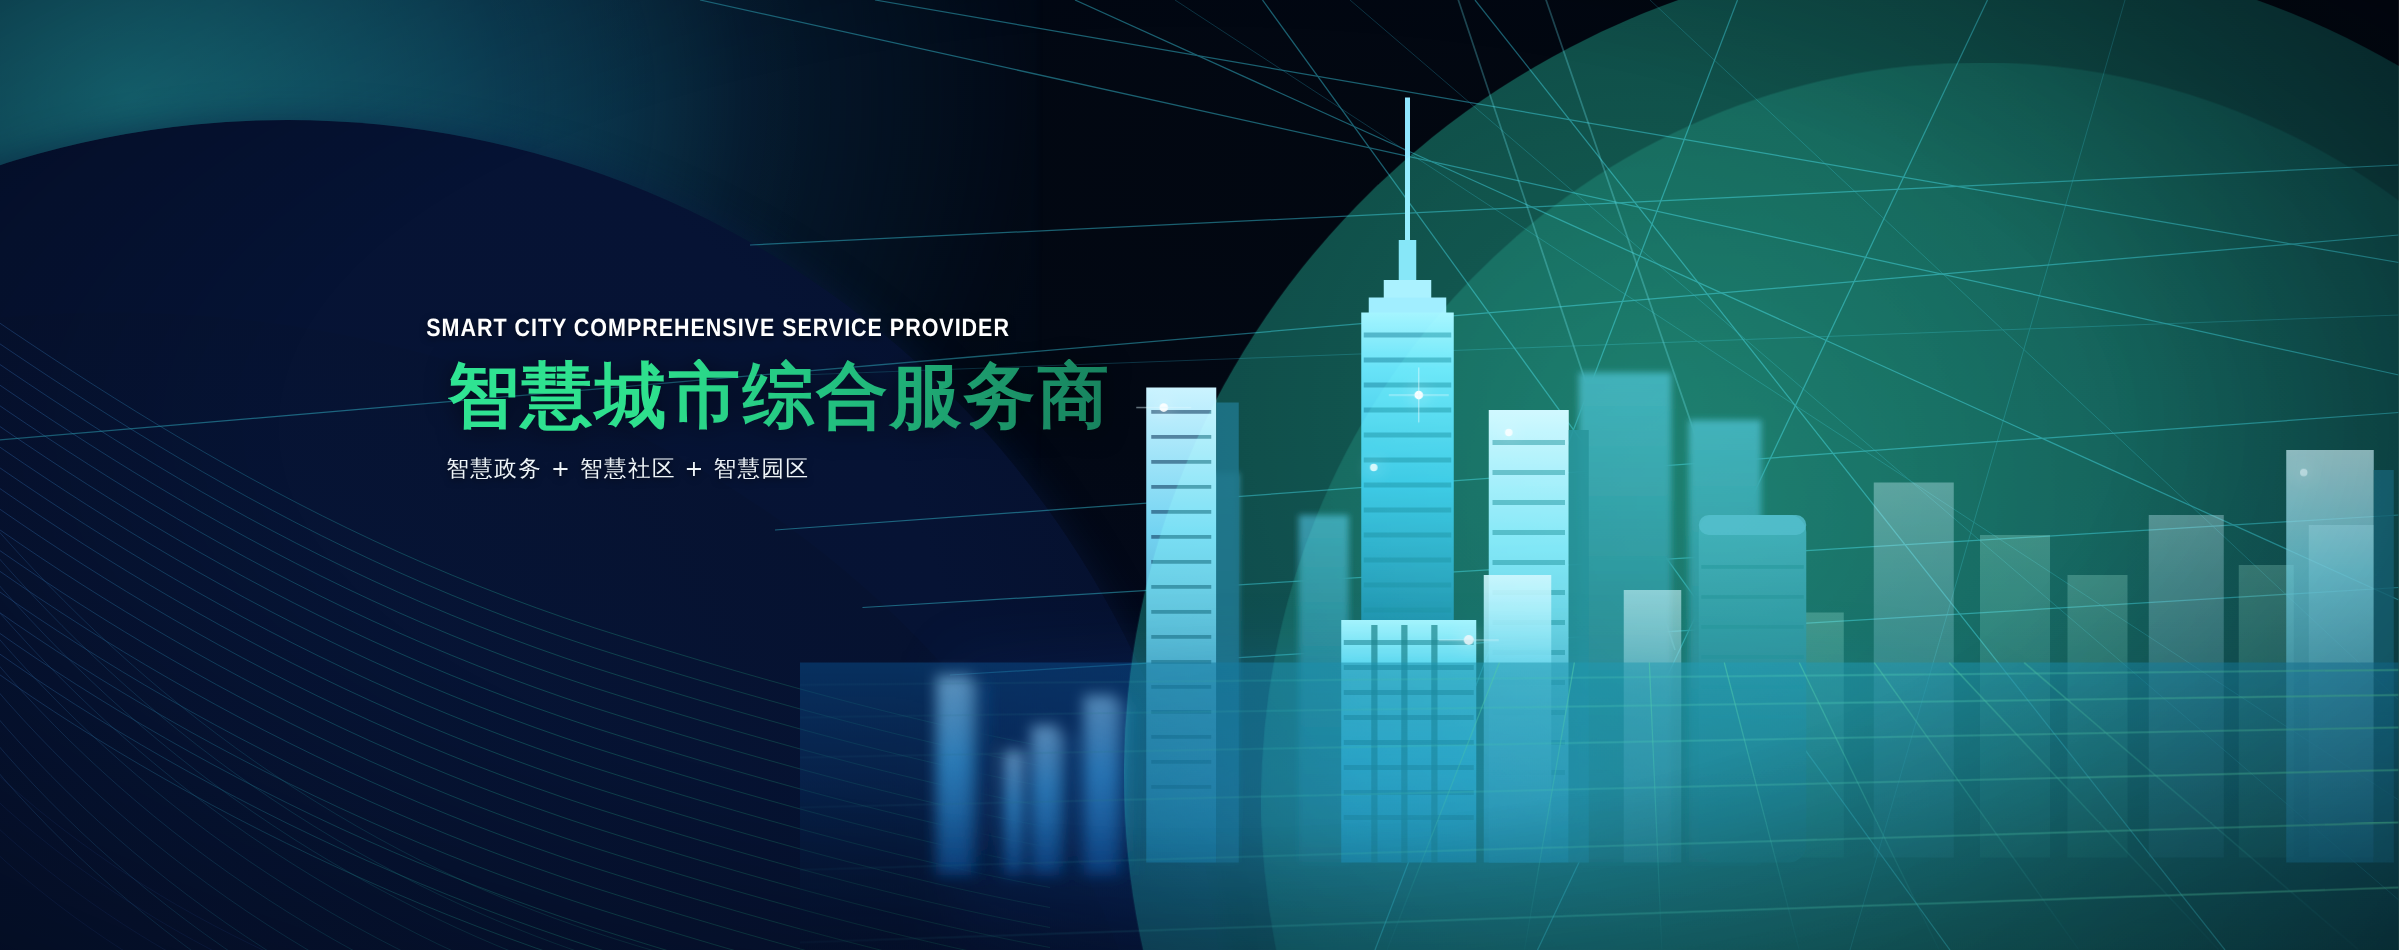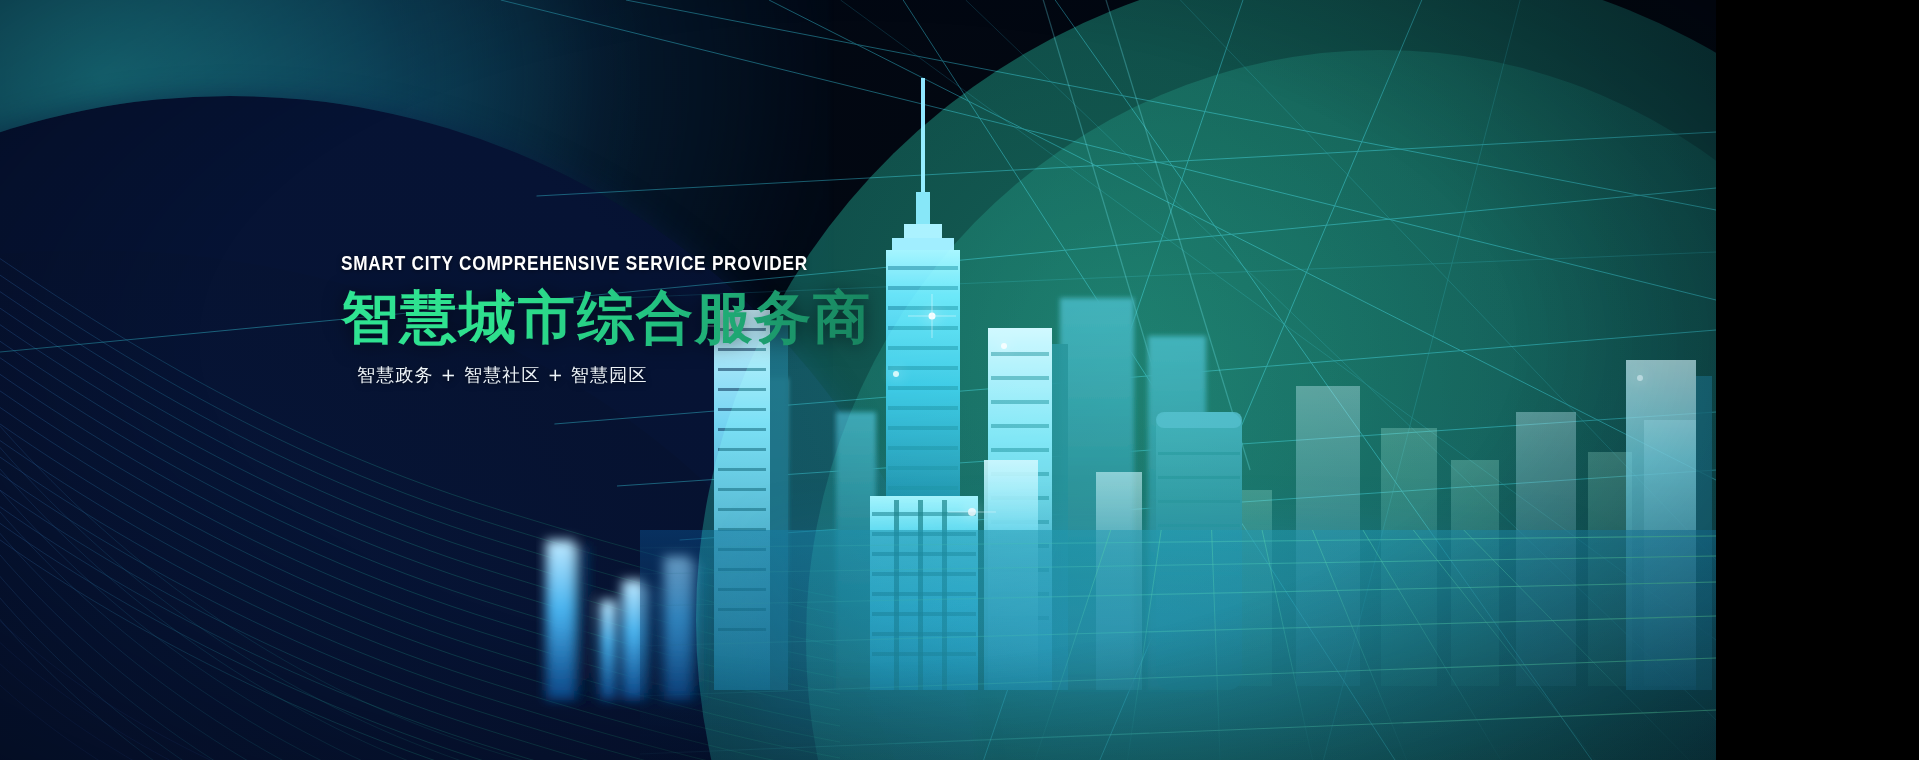--- a/index.html
+++ b/index.html
@@ -1,21 +1,21 @@
 <!DOCTYPE html>
 <html><head>
 <meta charset="utf-8">
 <title>Smart City Banner</title>
 <style>
   html,body{margin:0;padding:0;background:#000;}
   body{font-family:"Liberation Sans",sans-serif;}
 
   .banner{
     position:relative;
-    width:1716px;
+    width:1919px;
     height:760px;
     overflow:hidden;
     background:#737373;
   }
 
   
   .bg-base{
     position:absolute;inset:0;
     background:
       radial-gradient(120% 90% at 72% 18%, #02070f 0%, #020814 38%, #03091c 62%, #041026 100%),
@@ -97,21 +97,21 @@
     text-shadow:0 1px 6px rgba(0,0,0,.55);
     margin:0 0 12px 0;
   }
   .headline{
     font-family:"DejaVu Sans","Liberation Sans",sans-serif;
     font-weight:700;
     font-size:57px;
     line-height:1.06;
     letter-spacing:2px;
     white-space:nowrap;
-    margin:0 0 14px 0;
+    margin:0 0 14px 17px;
     background:linear-gradient(100deg,#2fe493 0%, #2ee08d 30%, #23c481 56%, #1c9a6c 80%, #17805d 100%);
     -webkit-background-clip:text;
     background-clip:text;
     color:transparent;
     -webkit-text-fill-color:transparent;
     filter:drop-shadow(0 2px 10px rgba(0,0,0,.55));
   }
   .subline{
     font-family:"DejaVu Sans","Liberation Sans",sans-serif;
     font-size:18px;

